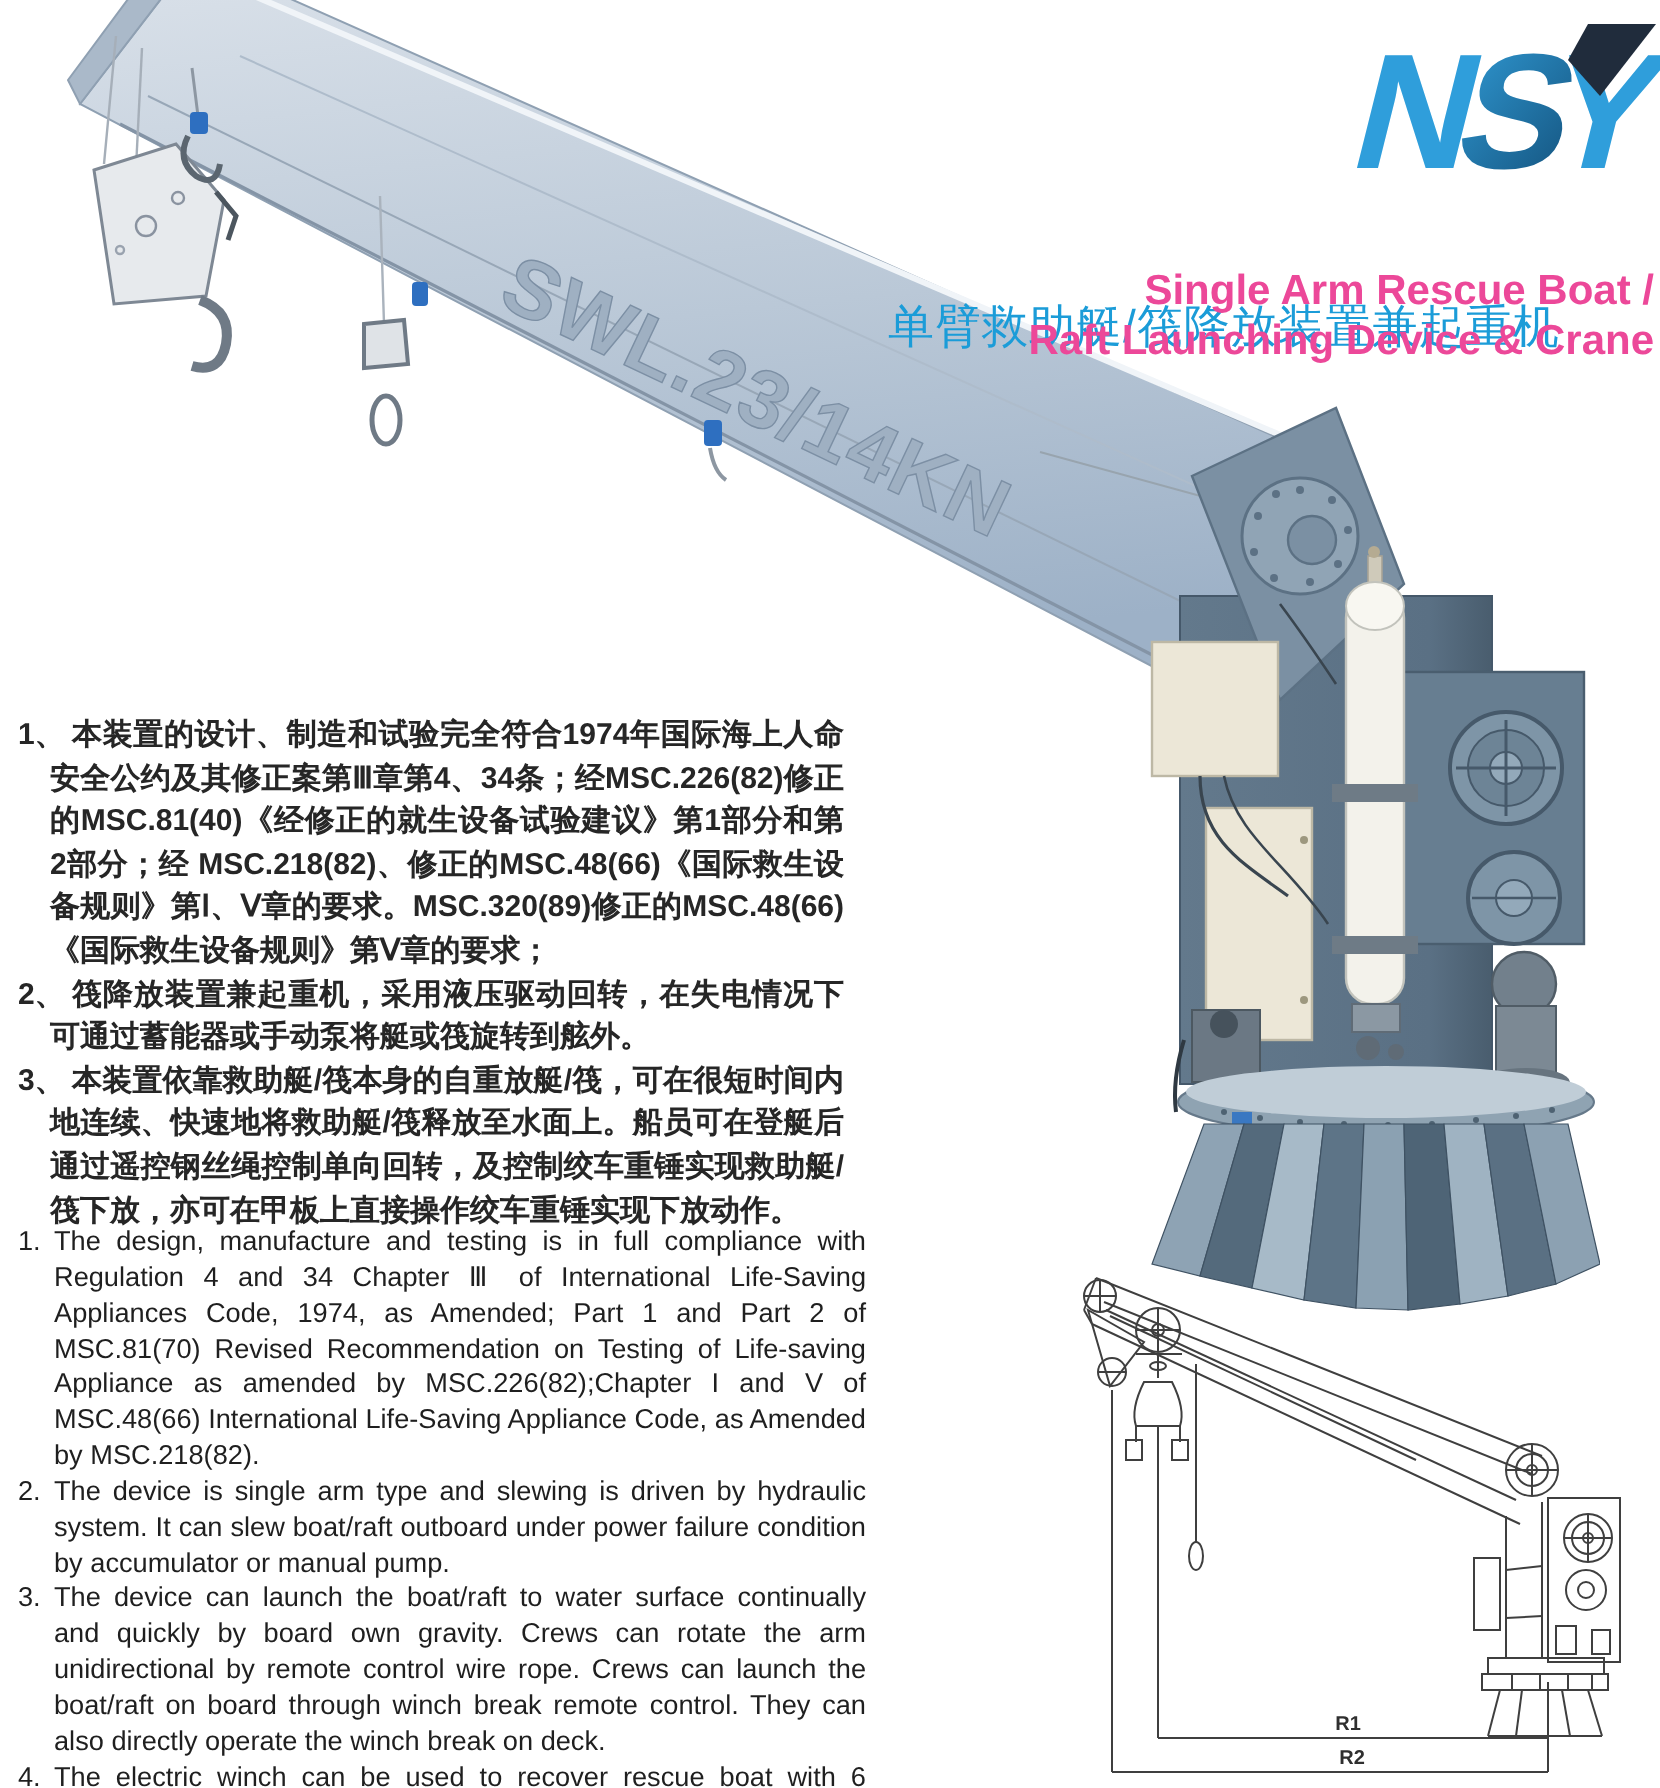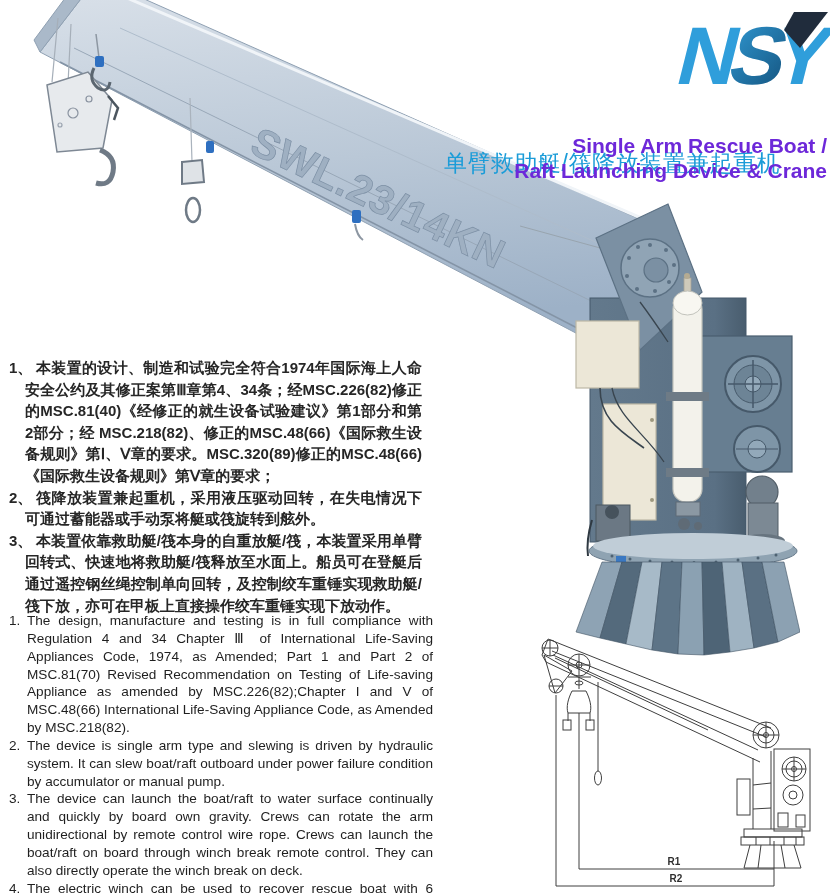--- a/index.html
+++ b/index.html
@@ -8,21 +8,21 @@
     font-family:"Liberation Sans",sans-serif;
   }
   
   .logo{position:absolute;top:8px;right:0px;width:160px;height:92px;}
   .title-zh{
     position:absolute;top:103px;right:3px;width:430px;text-align:center;
     font-size:23px;font-weight:normal;color:#1b9cd8;letter-spacing:0.5px;white-space:nowrap;margin-top:45px;
   }
   .title-en{
     position:absolute;top:133px;right:3px;width:430px;text-align:right;
-    font-size:21px;font-weight:bold;color:#6d28d9;line-height:25px;
+    font-size:21px;font-weight:bold;color:#ec4899;line-height:25px;
   }
   
   .photo{position:absolute;left:0;top:0;width:800px;height:662px;}
   .drawing{position:absolute;left:528px;top:623px;width:302px;height:271px;}
   
   .spec-zh{
     position:absolute;left:9px;top:357px;width:413px;
     font-size:15px;line-height:21.6px;color:#262626;font-weight:600;
     text-align:justify;
   }
@@ -206,21 +206,21 @@
   </div>
 
   <div class="spec-zh">
     <div class="zh-item">
       <span class="num">1、</span><span>本装置的设计、制造和试验完全符合1974年国际海上人命安全公约及其修正案第Ⅲ章第4、34条；经MSC.226(82)修正的MSC.81(40)《经修正的就生设备试验建议》第1部分和第2部分；经 MSC.218(82)、修正的MSC.48(66)《国际救生设备规则》第Ⅰ、Ⅴ章的要求。MSC.320(89)修正的MSC.48(66)《国际救生设备规则》第Ⅴ章的要求；</span>
     </div>
     <div class="zh-item">
       <span class="num">2、</span><span>筏降放装置兼起重机，采用液压驱动回转，在失电情况下可通过蓄能器或手动泵将艇或筏旋转到舷外。</span>
     </div>
     <div class="zh-item">
-      <span class="num">3、</span><span>本装置依靠救助艇/筏本身的自重放艇/筏，本装置采用单臂回转式、快速地将救助艇/筏释放至水面上。船员可在登艇后通过遥控钢丝绳控制单向回转，及控制绞车重锤实现救助艇/筏下放，亦可在甲板上直接操作绞车重锤实现下放动作。</span>
+      <span class="num">3、</span><span>本装置依靠救助艇/筏本身的自重放艇/筏，可在很短时间内地连续、快速地将救助艇/筏释放至水面上。船员可在登艇后通过遥控钢丝绳控制单向回转，及控制绞车重锤实现救助艇/筏下放，亦可在甲板上直接操作绞车重锤实现下放动作。</span>
     </div>
   </div>
 
   <div class="spec-en">
     <div class="en-item">
       <span class="num">1.</span><span>The design, manufacture and testing is in full compliance with Regulation 4 and 34 Chapter Ⅲ of International Life-Saving Appliances Code, 1974, as Amended; Part 1 and Part 2 of MSC.81(70) Revised Recommendation on Testing of Life-saving Appliance as amended by MSC.226(82);Chapter I and V of MSC.48(66) International Life-Saving Appliance Code, as Amended by MSC.218(82).</span>
     </div>
     <div class="en-item">
       <span class="num">2.</span><span>The device is single arm type and slewing is driven by hydraulic system. It can slew boat/raft outboard under power failure condition by accumulator or manual pump.</span>
     </div>

